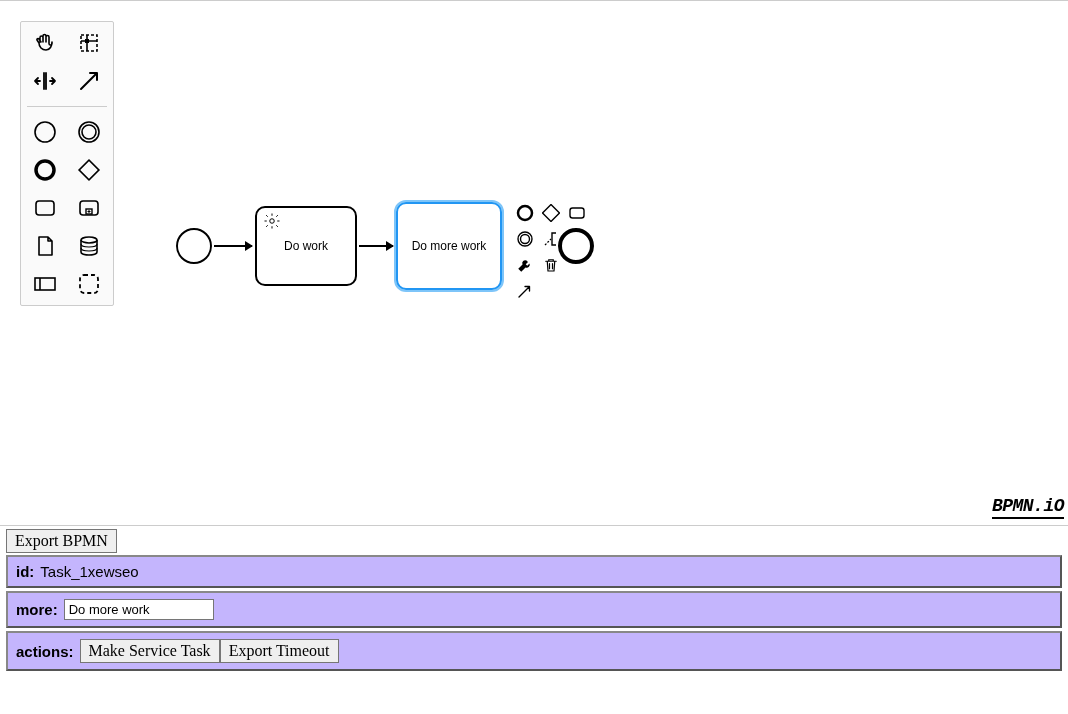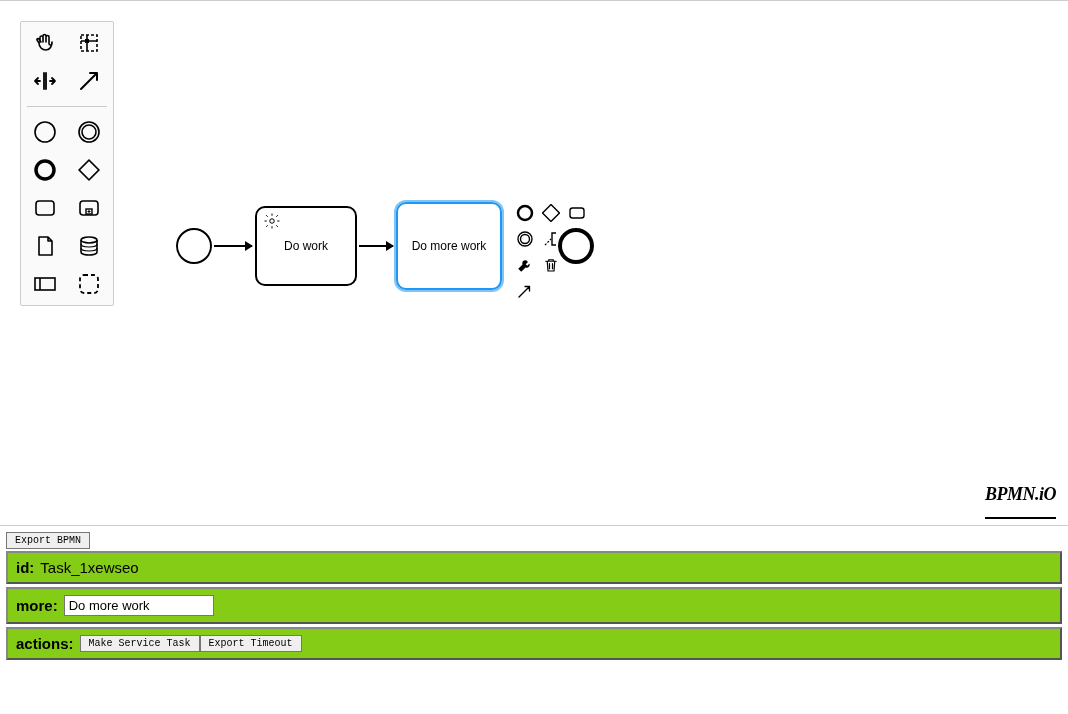--- a/index.html
+++ b/index.html
@@ -36,37 +36,37 @@
     position: absolute; display: grid; grid-template-columns: repeat(3, 22px); grid-auto-rows: 22px;
     gap: 4px 4px;
   }
   .ctx-item { width: 22px; height: 22px; display:flex; align-items:center; justify-content:center; cursor:pointer; }
 
   .append-end {
     position: absolute; width: 36px; height: 36px; border: 4px solid #000; border-radius: 50%; background:#fff;
   }
 
   .brand {
-    position: absolute; right: 12px; bottom: 6px; font-weight: bold; font-style: italic;
-    font-family: Liberation Serif, serif; font-size: 18px; letter-spacing: -0.5px;
-    border-bottom: 2px solid #000; padding-bottom: 12px;
+    position: absolute; right: 4px; bottom: 6px; font-weight: bold; font-style: italic;
+    font-family: Liberation Mono, monospace; font-size: 18px; letter-spacing: -0.5px;
+    border-bottom: 2px solid #000; padding-bottom: 1px;
   }
 
   .bottom-panel {
     position: absolute; top: 528px; left: 6px; right: 6px;
   }
   .export-btn, .action-btn {
-    font-family: Liberation Mono, monospace; font-size: 10px; background: #efefef;
+    font-family: Liberation Serif, serif; font-size: 16px; background: #efefef;
     border: 1px solid #767676; padding: 2px 8px; cursor: pointer;
   }
   .export-row { margin-bottom: 2px; }
   .prop-row {
     border-top: 2px solid #888; border-left: 2px solid #888;
     border-right: 2px solid #555; border-bottom: 2px solid #555;
-    background: #84cc16; padding: 6px 8px; margin-bottom: 3px;
+    background: #c4b5fd; padding: 6px 8px; margin-bottom: 3px;
     font-size: 15px; display: flex; align-items: center; gap: 6px;
   }
   .prop-row .label { font-weight: bold; }
   .prop-row input[type=text] {
     font-family: Arial, sans-serif; font-size: 13px; padding: 2px 4px;
     border: 1px solid #767676; width: 150px; background: #fff;
   }
   .actions-group { display: flex; align-items: center; }
 </style>
 </head>

